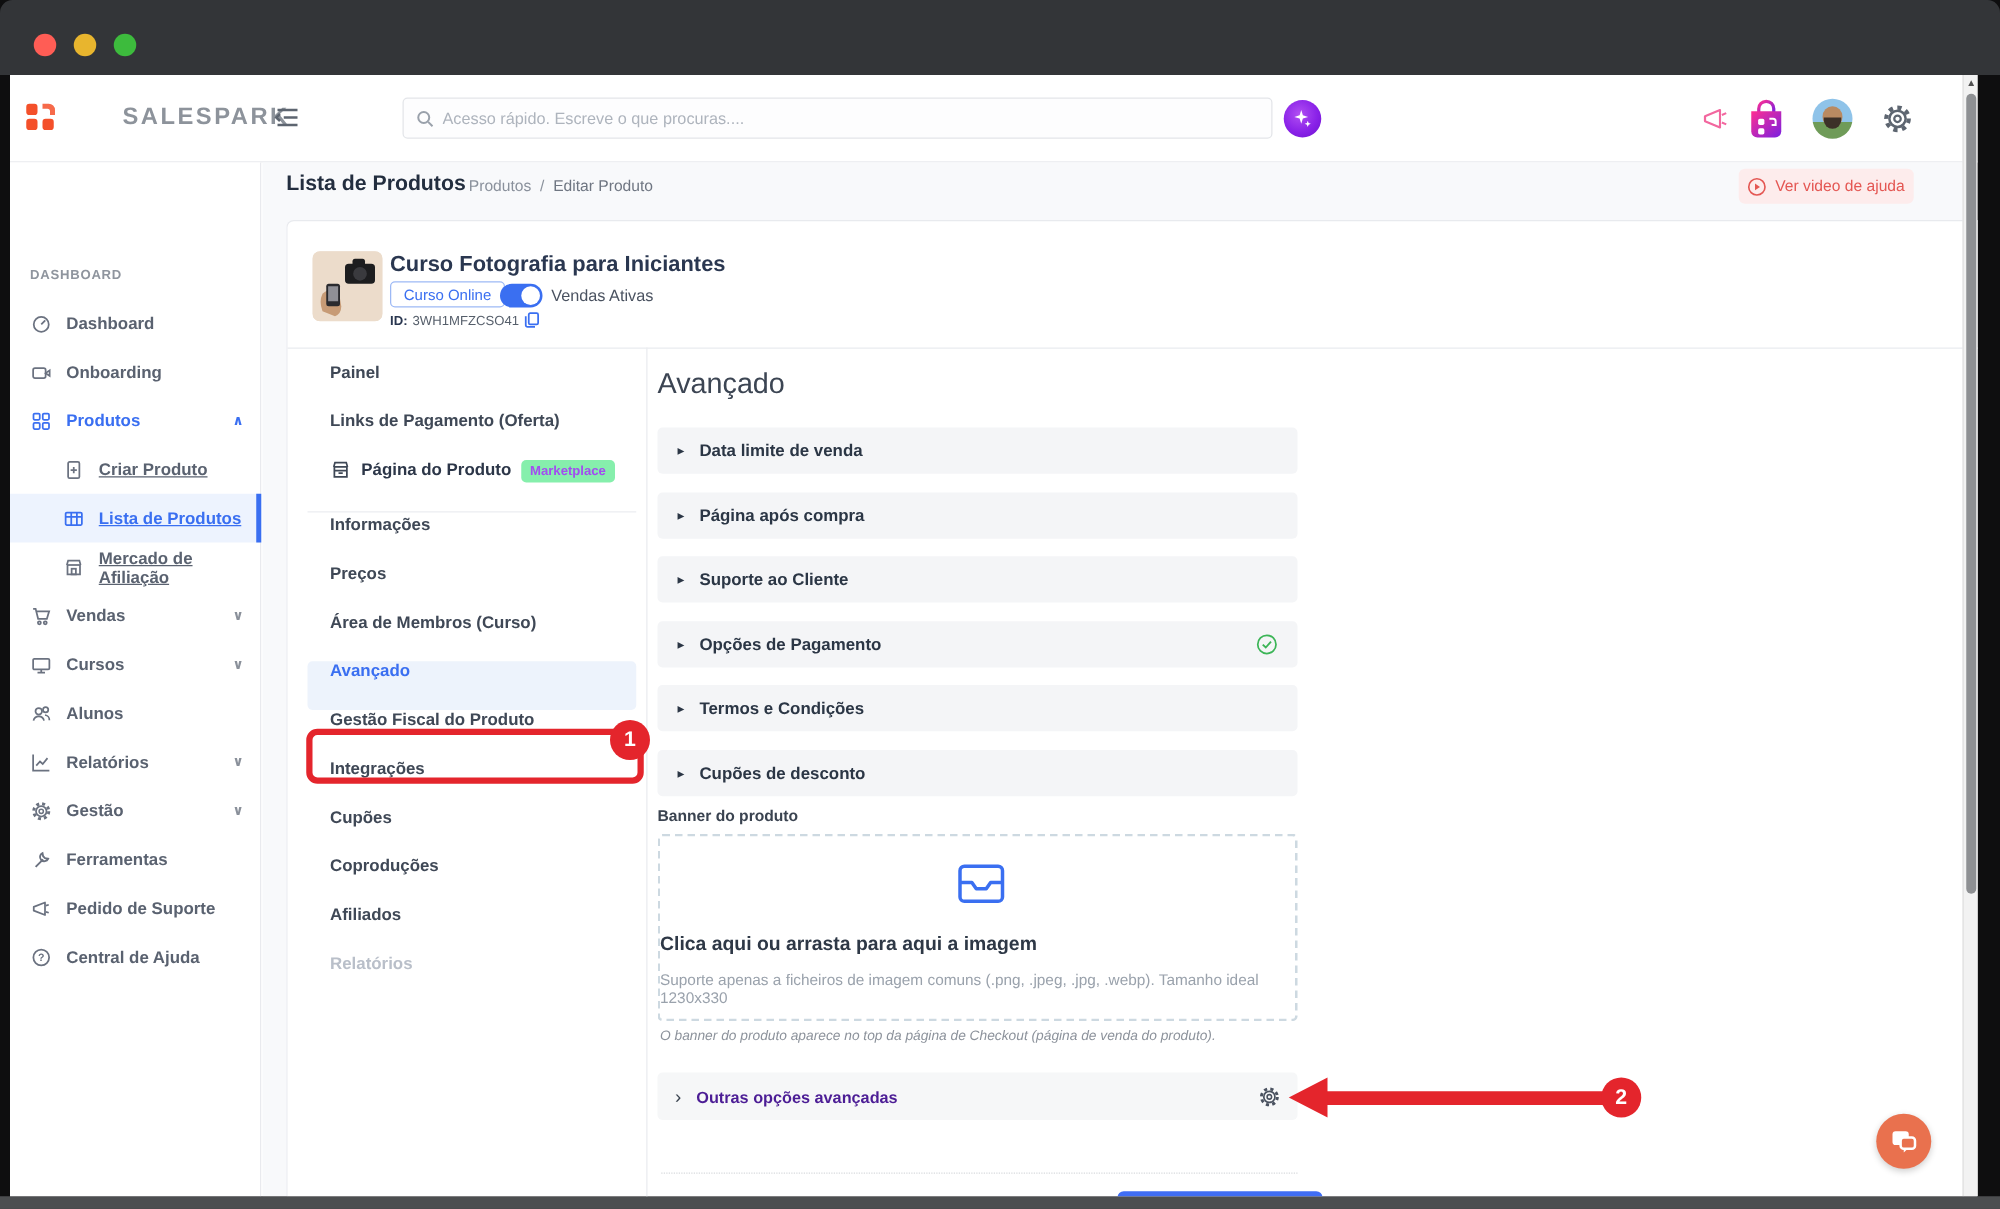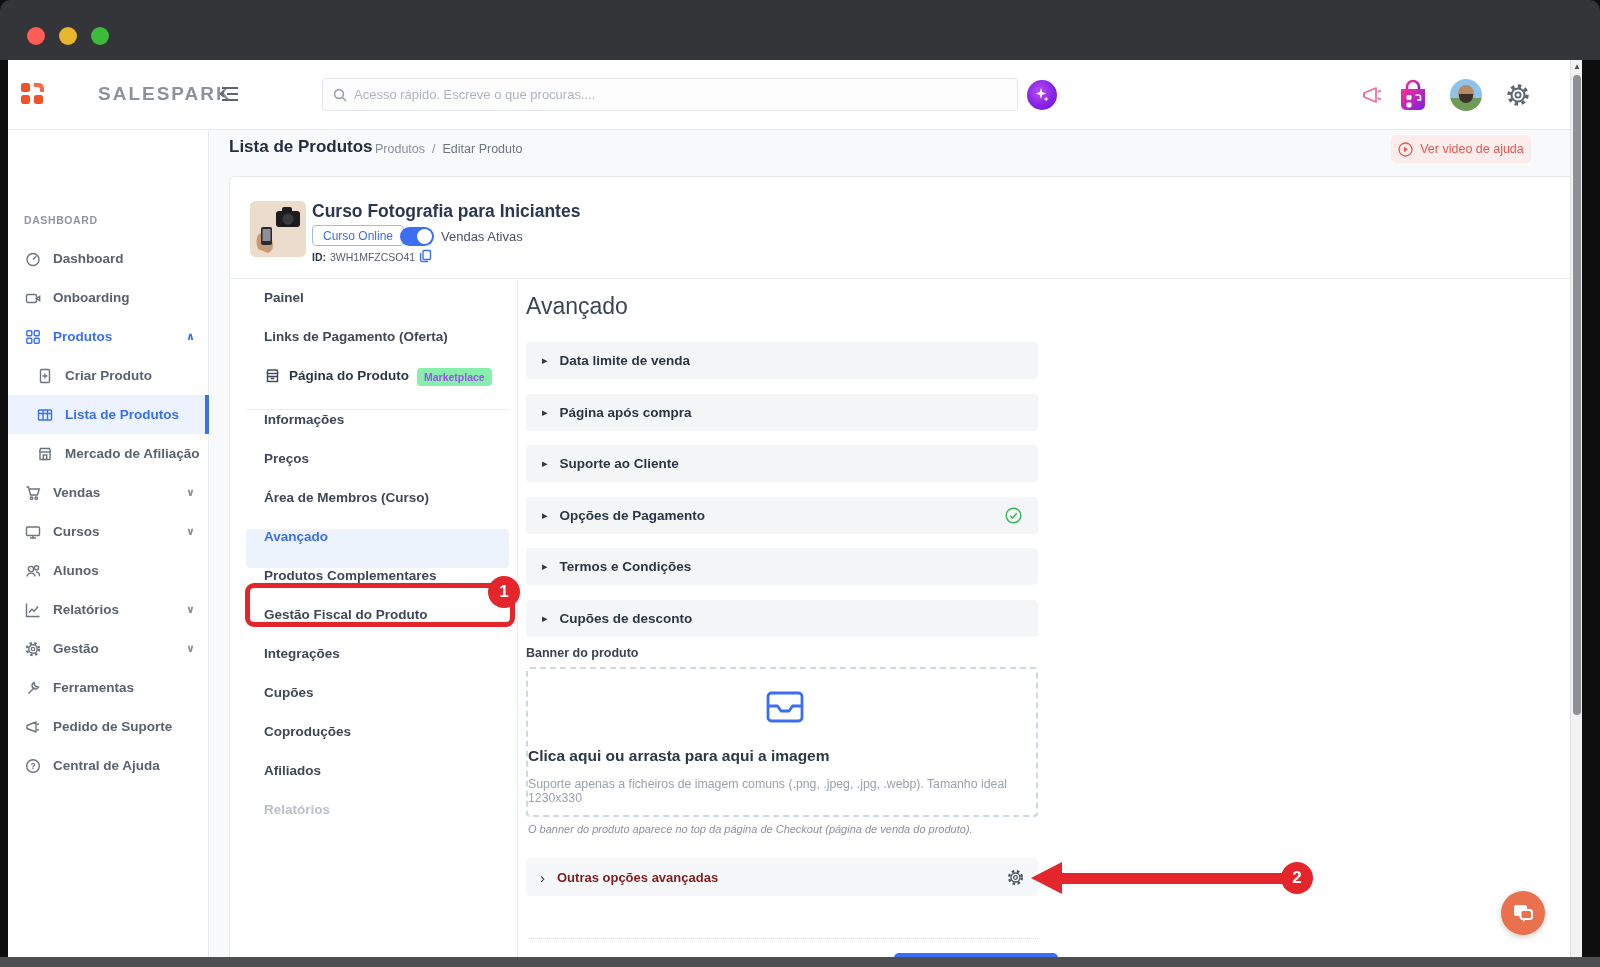--- a/index.html
+++ b/index.html
@@ -26,21 +26,21 @@
   .avatar { position:absolute; left:1442px; top:19px; width:32px; height:32px; border-radius:50%; background:linear-gradient(#8fc3e9 0 58%, #6f9b58 58% 100%); overflow:hidden; cursor:pointer; }
   .avatar .face { position:absolute; left:8px; top:6px; width:16px; height:17px; border-radius:50%; background:#b98a62; }
   .avatar .beard { position:absolute; left:9px; top:15px; width:14px; height:9px; border-radius:0 0 8px 8px; background:#3c3028; }
 
   
   .sidebar { position:absolute; left:0; top:70px; width:201px; height:827px; background:#fff; border-right:1px solid #e9eaee; }
   .sb-section { position:absolute; left:16px; top:84px; font-size:10.5px; font-weight:bold; letter-spacing:.6px; color:#8f959e; }
   .sb-list { position:absolute; left:0; top:109px; width:201px; }
   .sb-item { height:39px; display:flex; align-items:center; padding-left:16px; gap:11px; font-size:13.5px; font-weight:600; color:#5a6270; cursor:pointer; position:relative; }
   .sb-item .ic { width:18px; height:16px; flex:0 0 18px; display:flex; align-items:center; justify-content:center; color:#6b7280; }
-  .sb-item.child { padding-left:28px; }
+  .sb-item.child { padding-left:42px;text-decoration:underline; }
   .sb-item.blue, .sb-item.blue .ic { color:#3a6ff1; }
   .sb-item.active { background:#edf3fe; color:#3a6ff1; }
   .sb-item.active .ic { color:#3a6ff1; }
   .sb-item.active::after { content:""; position:absolute; right:0; top:0; width:4px; height:100%; background:#3a6ff1; }
   .sb-chev { position:absolute; right:14px; font-size:11px; color:#8a909a; }
   .sb-item.blue .sb-chev { color:#3a6ff1; }
 
   
   .mainbg { position:absolute; left:202px; top:70px; width:1360px; height:827px; background:#f8f9fb; }
   .page-title { position:absolute; left:221px; top:77px; font-size:17px; font-weight:bold; color:#232e3f; }
@@ -82,21 +82,21 @@
 
   .banner-lbl { position:absolute; left:296px; top:469px; font-size:12.5px; font-weight:bold; color:#3a4350; }
   .dropzone { position:absolute; left:296px; top:490px; width:512px; height:150px; border:2px dashed #cdd9e1; border-radius:4px; background:#fff; text-align:left; cursor:pointer; }
   .dz-title { margin-top:78px; font-size:15.5px; font-weight:bold; color:#2e3846; }
   .dz-hint { margin-top:12px; font-size:12.3px; color:#9aa2ac; }
   .dz-ico { position:absolute; left:236px; top:20px; }
   .banner-note { position:absolute; left:298px; top:646px; font-size:11px; font-style:italic; color:#8c929b; }
 
   .adv-row { position:absolute; left:296px; top:681px; width:512px; height:38px; background:#f6f7f8; border-radius:4px; display:flex; align-items:center; padding:0 14px; gap:12px; cursor:pointer; }
   .adv-row .chev { font-size:15px; color:#39424e; }
-  .adv-row .lbl { font-size:13px; font-weight:600; color:#7f1d1d; }
+  .adv-row .lbl { font-size:13px; font-weight:600; color:#4c1d95; }
   .adv-row .spacer { flex:1; }
   .dotted { position:absolute; left:299px; top:761px; width:509px; border-top:1px dotted #d8dadd; }
   .save-sliver { position:absolute; left:664px; top:776px; width:164px; height:9px; background:#3f6df4; border-radius:5px 5px 0 0; cursor:pointer; }
 
   
   .anno-box { position:absolute; left:15px; top:406px; width:270px; height:44px; border:5px solid #e4252c; border-radius:9px; pointer-events:none; }
   .anno-badge { position:absolute; width:32px; height:32px; border-radius:50%; background:#e4252c; color:#fff; font-size:17px; font-weight:bold; display:flex; align-items:center; justify-content:center; }
   .badge1 { left:258px; top:399px; }
   .badge2 { left:1051px; top:685px; }
   .arrow2-shaft { position:absolute; left:831px; top:696px; width:238px; height:11px; background:#e4252c; }
@@ -431,23 +431,20 @@
       <div class="pm-item">
           <span>Preços</span>
         </div>
       <div class="pm-item">
           <span>Área de Membros (Curso)</span>
         </div>
       <div class="pm-item active">
           <span>Avançado</span>
         </div>
       <div class="pm-item">
-          <span>Produtos Complementares</span>
-        </div>
-      <div class="pm-item">
           <span>Gestão Fiscal do Produto</span>
         </div>
       <div class="pm-item">
           <span>Integrações</span>
         </div>
       <div class="pm-item">
           <span>Cupões</span>
         </div>
       <div class="pm-item">
           <span>Coproduções</span>

